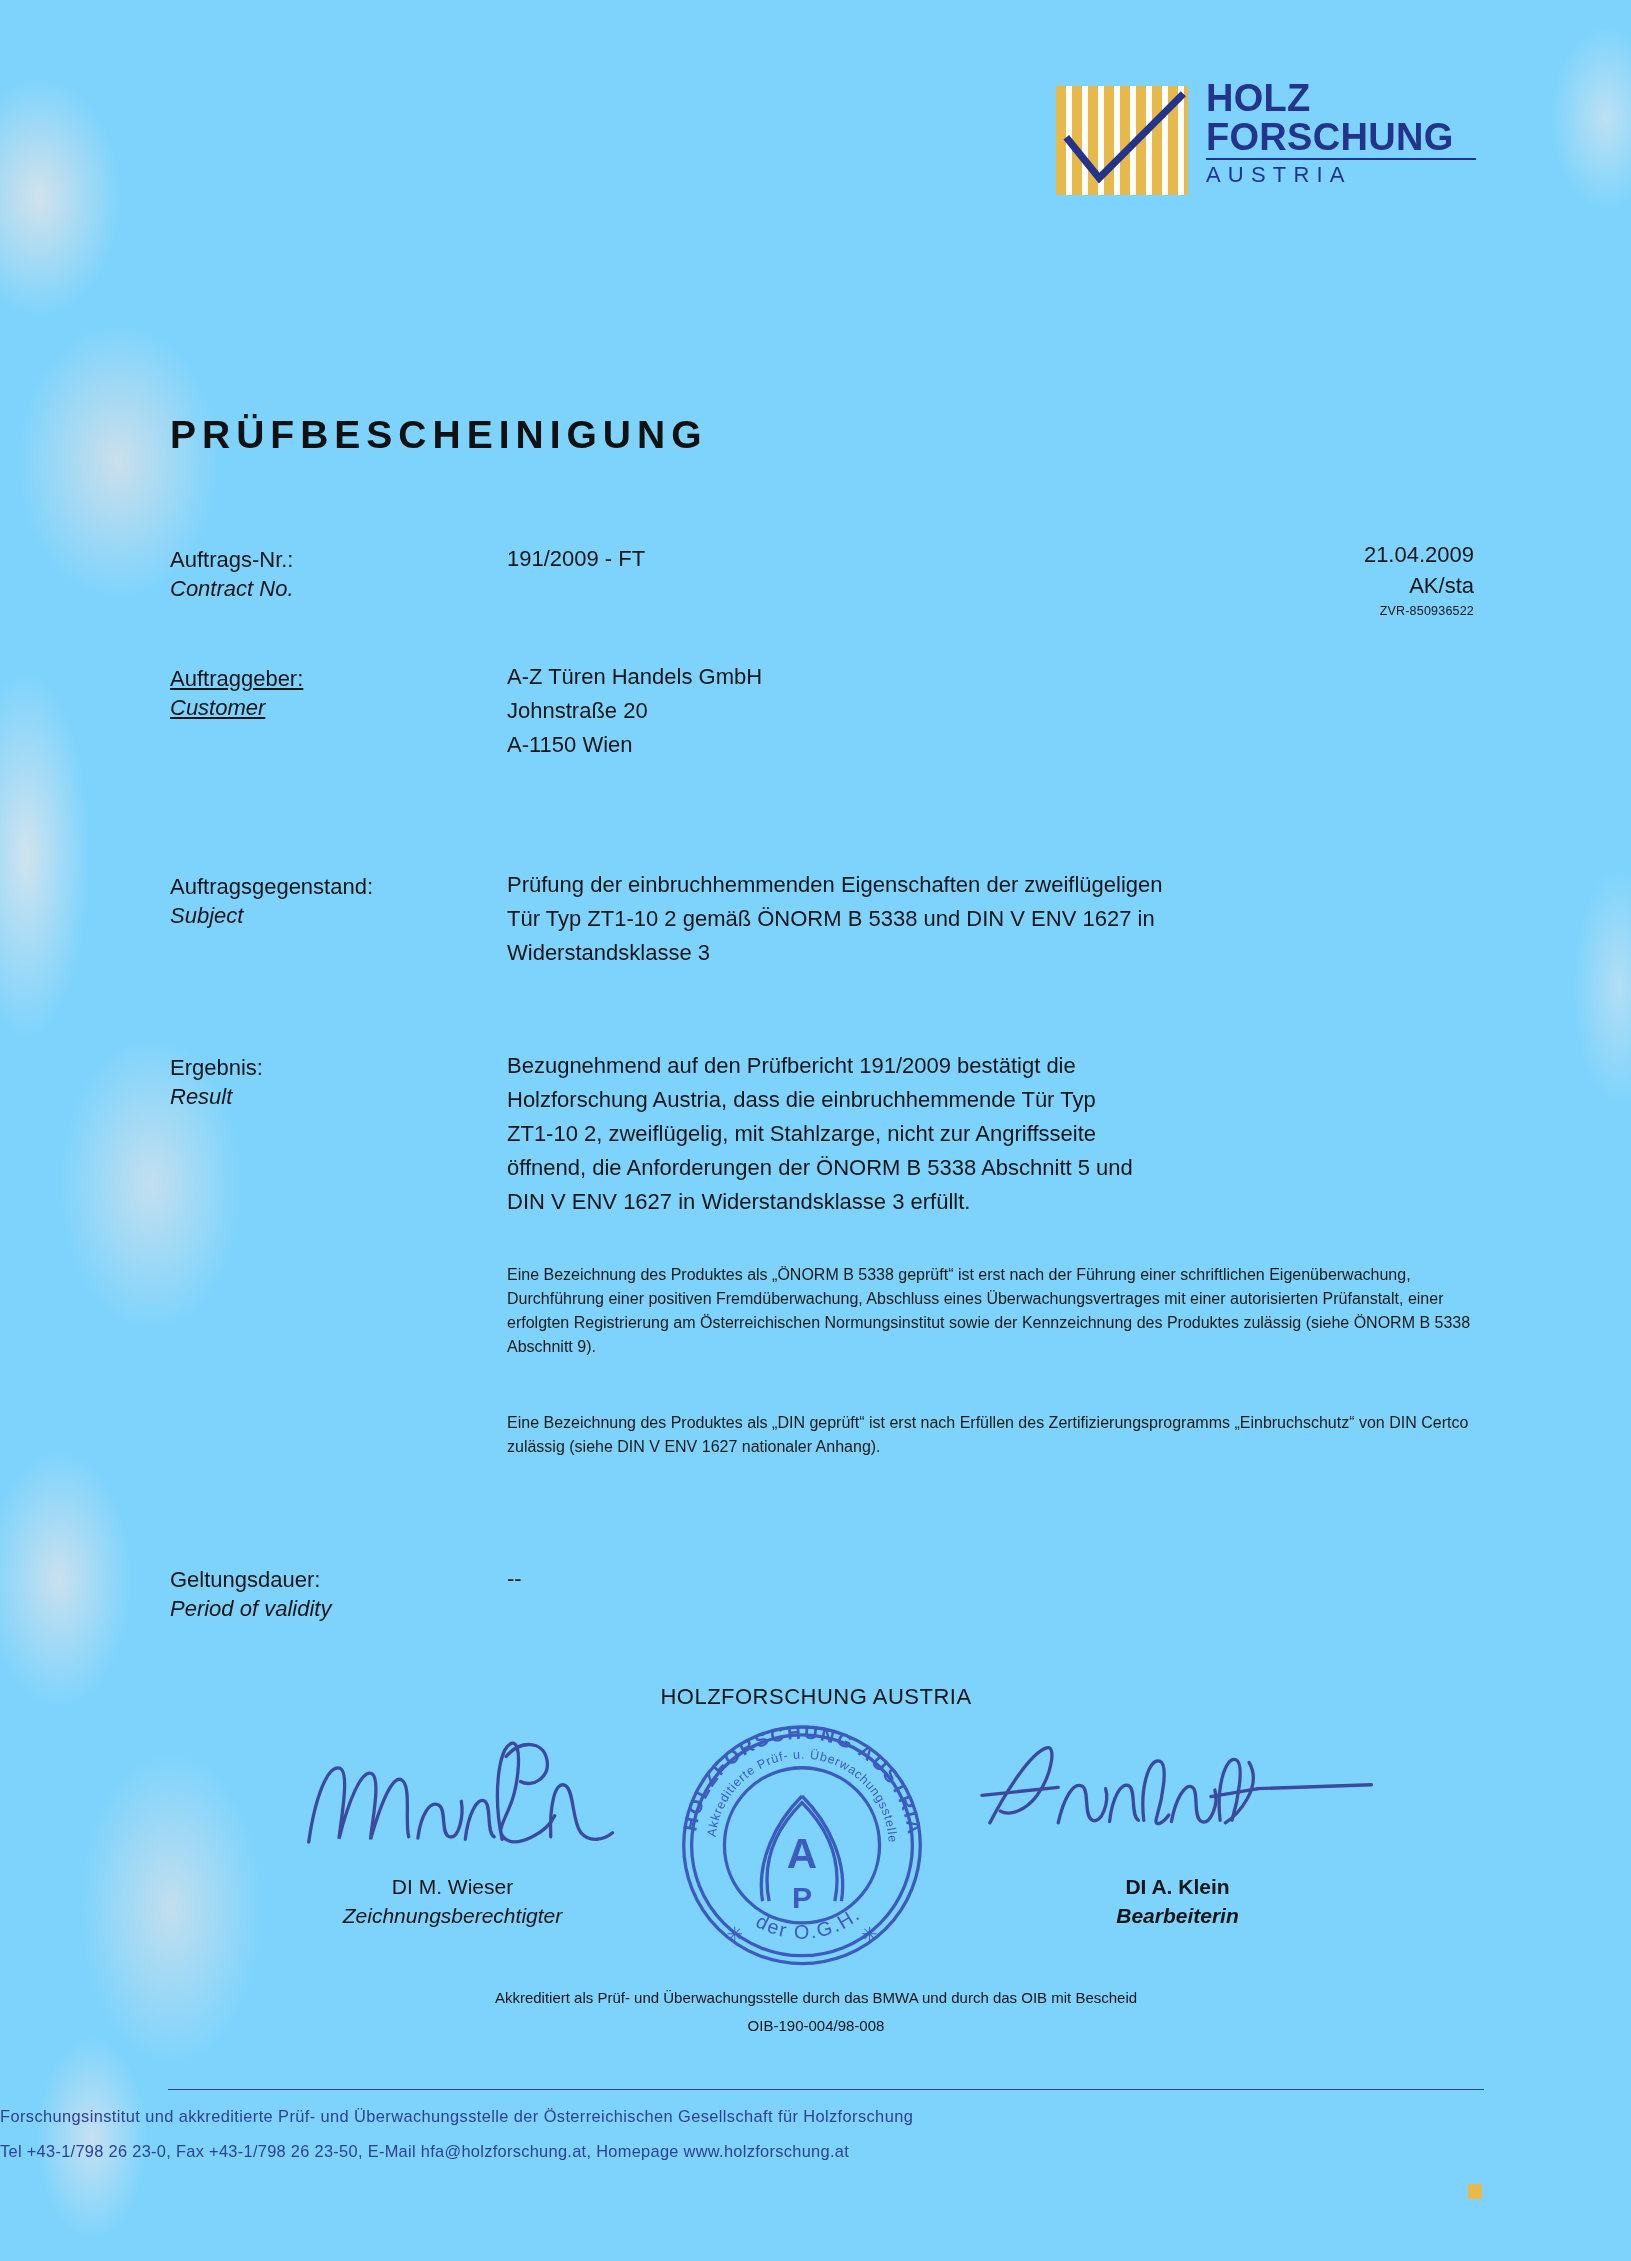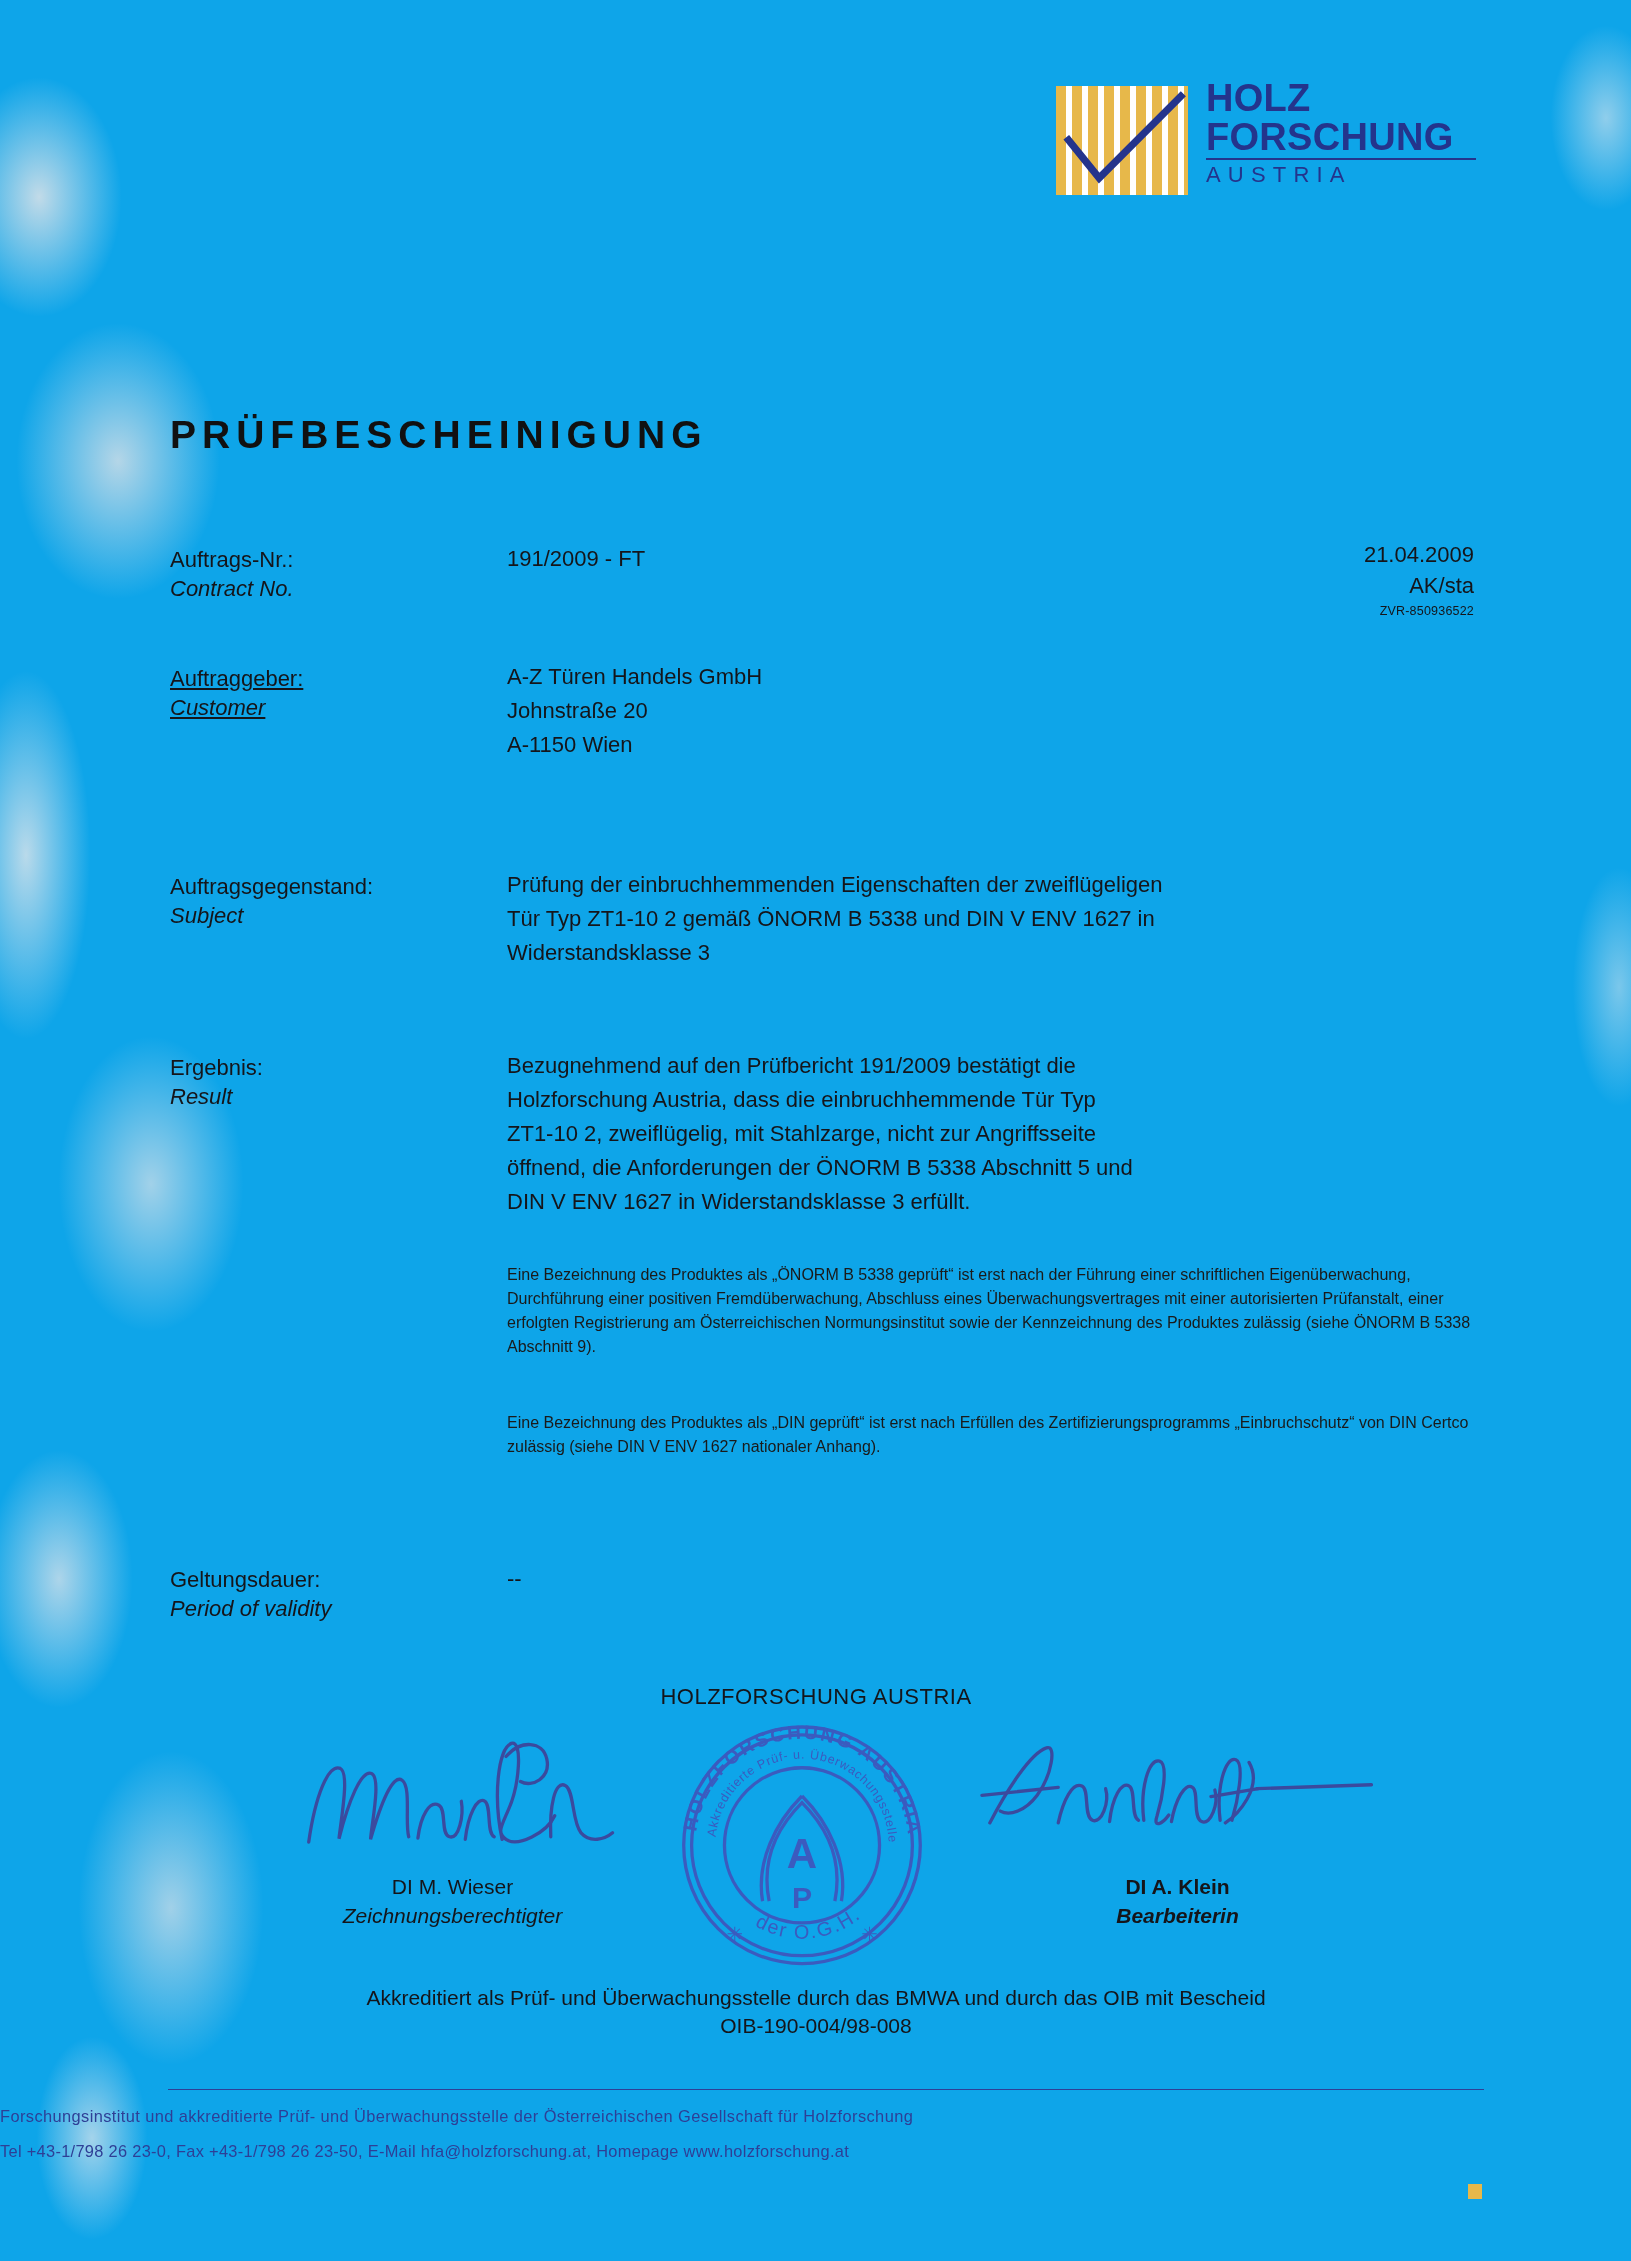--- a/index.html
+++ b/index.html
@@ -8,21 +8,21 @@
     background: #ffffff;
   }
   body {
     font-family: "Liberation Sans", sans-serif;
     color: #1a1a1a;
   }
   .page {
     position: relative;
     width: 1632px;
     height: 2261px;
-    background: #0ea5e9;
+    background: #7dd3fc;
     overflow: hidden;
   }
   
   .paper-texture {
     position: absolute;
     left: 0; top: 0;
     width: 368px; height: 2261px;
     background:
       radial-gradient(ellipse 118px 171px at 39px 197px, rgba(225,228,232,0.85), rgba(255,255,255,0) 70%),
       radial-gradient(ellipse 145px 197px at 118px 461px, rgba(222,226,231,0.8), rgba(255,255,255,0) 70%),
@@ -187,21 +187,21 @@
     top: 1704px;
     width: 276px;
     height: 276px;
   }
 
   .accred {
     position: absolute;
     left: 0; right: 0;
     top: 1984px;
     text-align: center;
-    font-size: 21px;
+    font-size: 15px;
     line-height: 28px;
     color: #15151a;
   }
 
   
   .footer-rule {
     position: absolute;
     left: 168px;
     right: 148px;
     top: 2089px;

